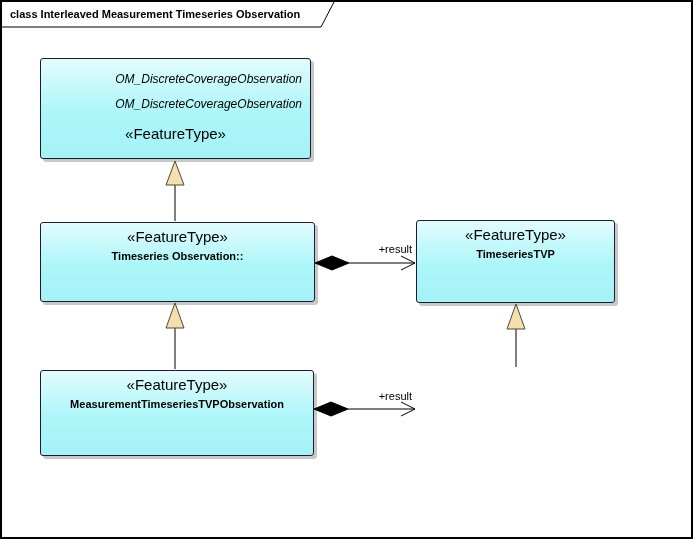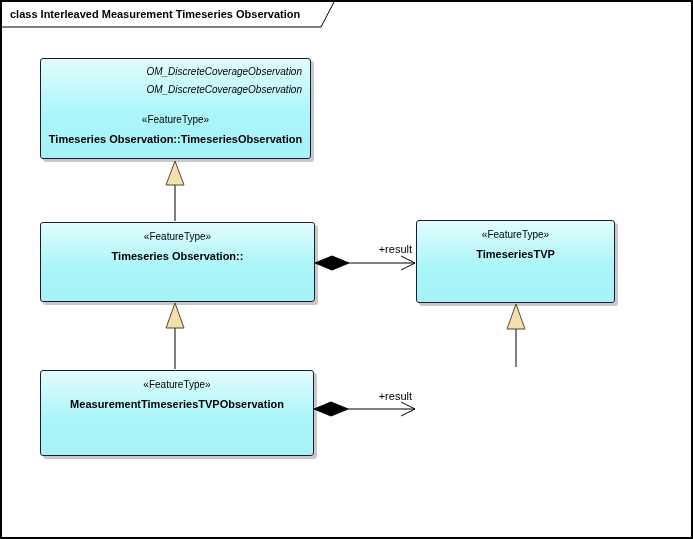--- a/index.html
+++ b/index.html
@@ -28,22 +28,22 @@
     display:flex; flex-direction:column; align-items:center;
     padding-top:5px;
     overflow:visible;
   }
   .node-1 { left:38px;  top:56px;  width:271px; height:101px; padding-top:4px; }
   .node-2 { left:38px;  top:220px; width:275px; height:80px; }
   .node-3 { left:414px; top:218px; width:199px; height:83px; }
   .node-4 { left:38px;  top:368px; width:274px; height:86px; }
   .node-5 { left:414px; top:366px; width:199px; height:89px; }
   .annotations { width:100%; text-align:right; padding-right:8px; box-sizing:border-box; }
-  .annotation { font-size:10px; font-style:italic; line-height:18px; white-space:nowrap; }
-  .stereotype { font-size:10px; line-height:18px; white-space:nowrap; }
+  .annotation { font-size:12px; font-style:italic; line-height:18px; white-space:nowrap;margin-top:7px; }
+  .stereotype { font-size:15px; line-height:18px; white-space:nowrap; }
   .node-1 .stereotype { margin-top:12px; }
   .cname { font-size:11px; font-weight:bold; line-height:20px; white-space:nowrap; }
   svg.overlay {
     position:absolute; left:0; top:0;
     pointer-events:none;
   }
   svg.overlay g { pointer-events:auto; }
   .edge { stroke:#000; stroke-width:1; fill:none; }
   .gen-head { fill:#F4DFAF; stroke:#4f4931; stroke-width:1; }
   .comp-diamond { fill:#000; stroke:#000; }
@@ -55,21 +55,20 @@
 <div class="canvas">
 
   <div class="frame-label">class Interleaved Measurement Timeseries Observation</div>
 
   <div class="node node-1">
     <div class="annotations">
       <div class="annotation">OM_DiscreteCoverageObservation</div>
       <div class="annotation">OM_DiscreteCoverageObservation</div>
     </div>
     <div class="stereotype">«FeatureType»</div>
-    <div class="cname">Timeseries Observation::TimeseriesObservation</div>
   </div>
 
   <div class="node node-2">
     <div class="stereotype">«FeatureType»</div>
     <div class="cname">Timeseries Observation::</div>
   </div>
 
   <div class="node node-3">
     <div class="stereotype">«FeatureType»</div>
     <div class="cname">TimeseriesTVP</div>

